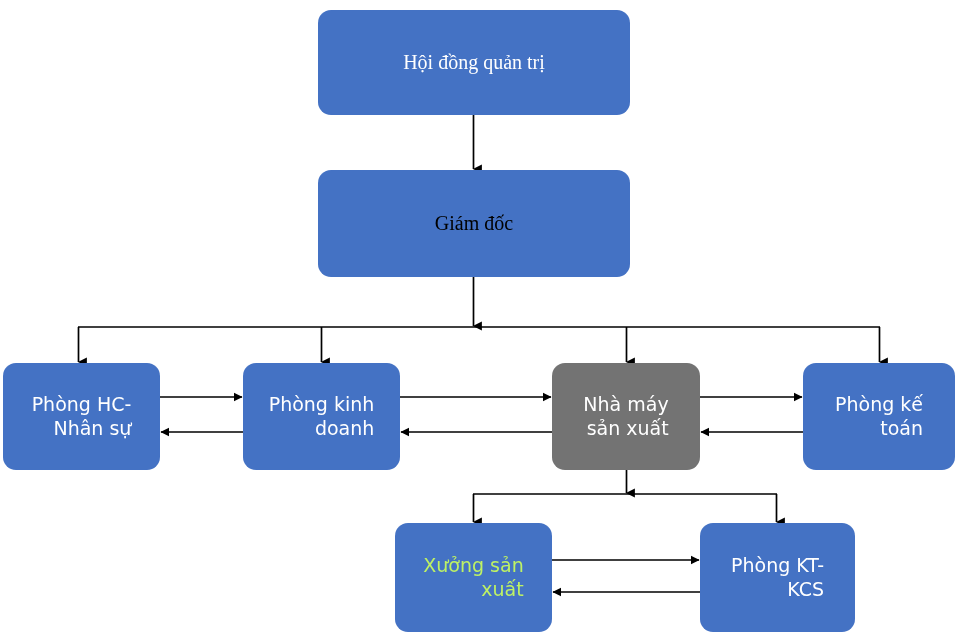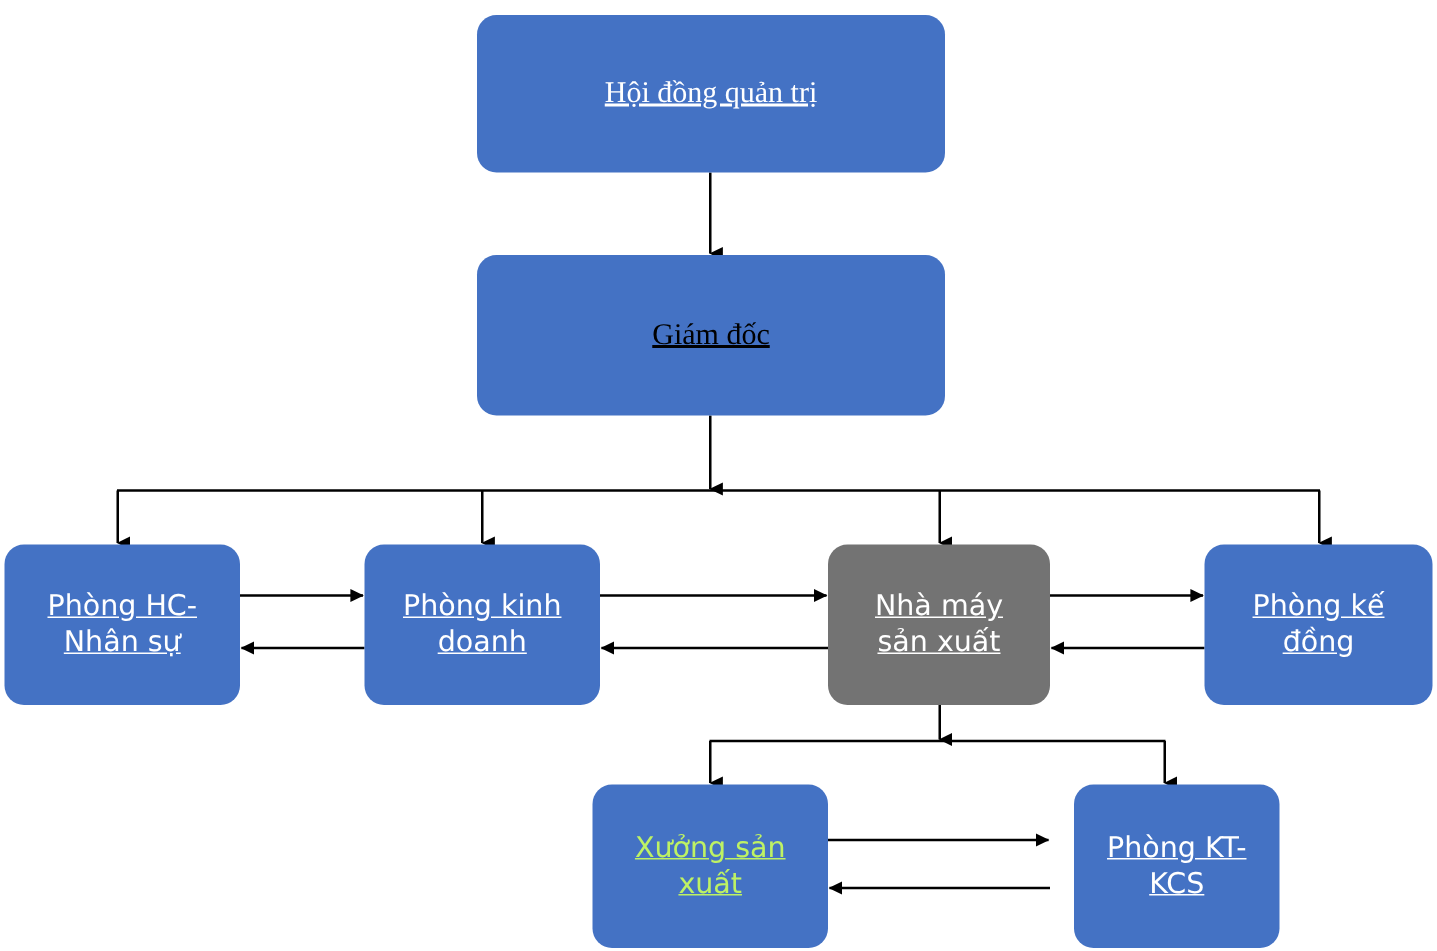--- a/index.html
+++ b/index.html
@@ -22,28 +22,27 @@
     top: 0;
     width: 958px;
     height: 634px;
   }
   .node {
     position: absolute;
     box-sizing: border-box;
     display: flex;
     align-items: center;
     justify-content: center;
-    text-align: center;
+    text-align: right;
     color: #ffffff;
     border-radius: 13px;
     line-height: 1.22;
     z-index: 3;
     padding: 2px 16px;
     white-space: pre-line;
-    text-decoration: underline;
   }
   .node.serif {
     font-family: "Liberation Serif", "DejaVu Serif", serif;
     font-size: 20px;
   }
   .node.sans {
     font-family: "DejaVu Sans", "Liberation Sans", sans-serif;
     font-size: 19px;
   }
 </style>
@@ -102,19 +101,19 @@
 
   <div class="node serif" style="left: 318px; top: 10px; width: 312px; height: 105px; background: rgb(68, 114, 196); color: rgb(255, 255, 255);">Hội đồng quản trị</div>
   <div class="node serif" style="left: 318px; top: 170px; width: 312px; height: 107px; background: rgb(68, 114, 196); color: #000000;">Giám đốc</div>
   <div class="node sans" style="left: 243px; top: 363px; width: 157px; height: 107px; background: rgb(68, 114, 196); color: rgb(255, 255, 255);">Phòng kinh
 doanh</div>
   <div class="node sans" style="left: 3px; top: 363px; width: 157px; height: 107px; background: rgb(68, 114, 196); color: rgb(255, 255, 255);">Phòng HC-
 Nhân sự</div>
   <div class="node sans" style="left: 552px; top: 363px; width: 148px; height: 107px; background: #737373; color: rgb(255, 255, 255);">Nhà máy
 sản xuất</div>
   <div class="node sans" style="left: 803px; top: 363px; width: 152px; height: 107px; background: rgb(68, 114, 196); color: rgb(255, 255, 255);">Phòng kế
-đồng</div>
+toán</div>
   <div class="node sans" style="left: 395px; top: 523px; width: 157px; height: 109px; background: rgb(68, 114, 196); color: #bef264;">Xưởng sản
 xuất</div>
-  <div class="node sans" style="left: 716px; top: 523px; width: 137px; height: 109px; background: rgb(68, 114, 196); color: rgb(255, 255, 255);">Phòng KT-
+  <div class="node sans" style="left: 700px; top: 523px; width: 155px; height: 109px; background: rgb(68, 114, 196); color: rgb(255, 255, 255);">Phòng KT-
 KCS</div>
 
 </div>
 
 </body></html>

